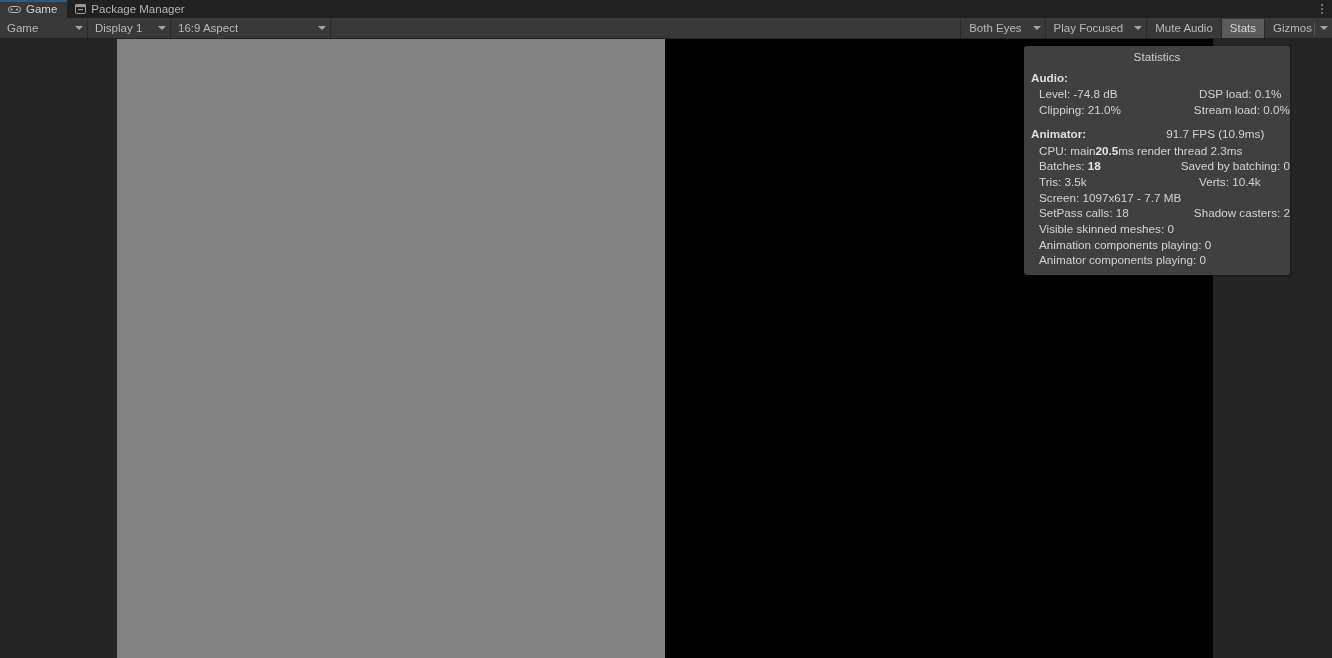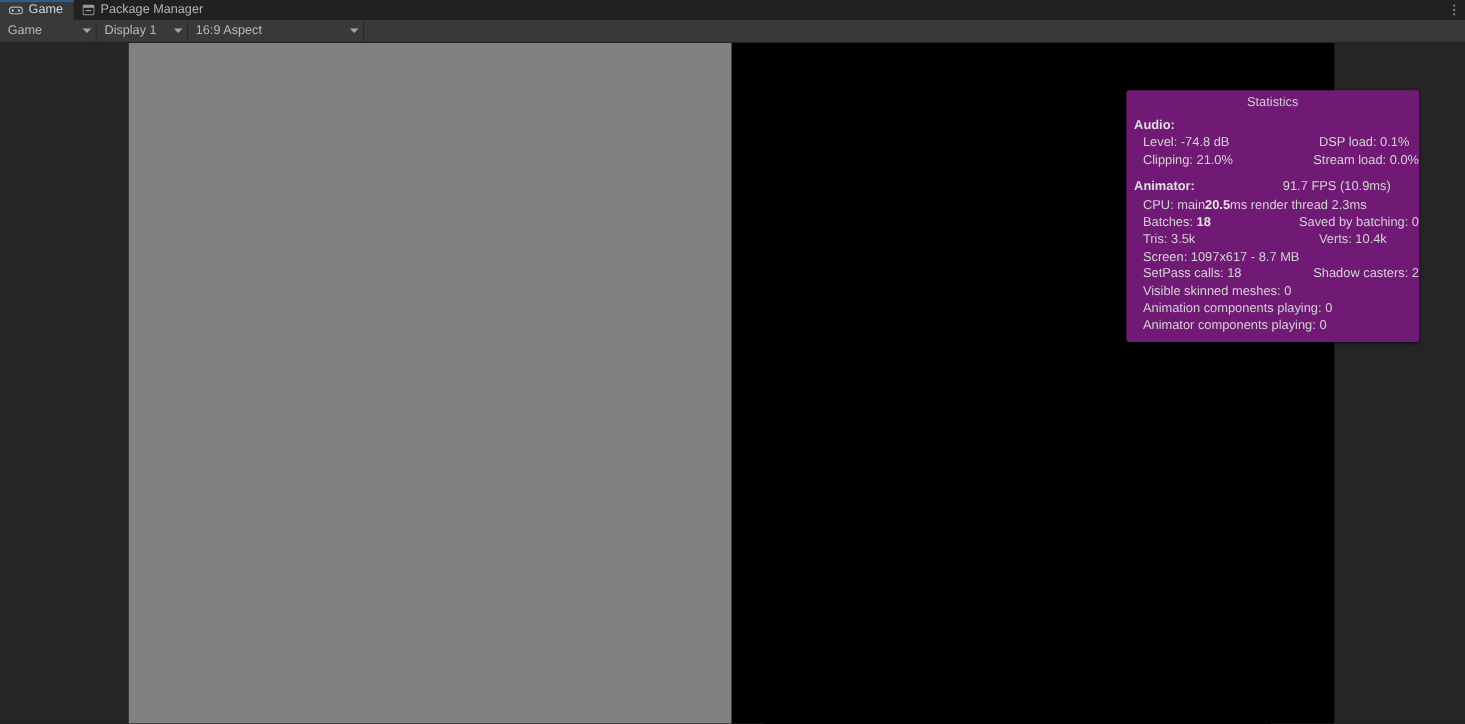--- a/index.html
+++ b/index.html
@@ -112,27 +112,26 @@
   }
   .gv-gray {
     position: absolute; left: 117px; top: 0; width: 548px; height: 619px;
     background: #818181;
   }
 
   
   .stats {
     position: absolute; left: 1024px; top: 46px;
     width: 266px; height: 229px;
-    background: #701a75;
+    background: #404040;
     border-radius: 3px;
     color: #d2d2d2;
     font-size: 11.7px;
     line-height: 1;
     box-shadow: 0 1px 3px rgba(0,0,0,0.45);
-    margin-top: 36px;
   }
   .stats-title {
     text-align: center;
     padding-top: 5px;
     font-size: 11.7px;
     color: #cdcdcd;
   }
   .stats-body { padding: 9px 0 0 7px; }
   .sec-head { font-weight: bold; color: #dedede; margin-bottom: 5px; }
   .row { display: flex; margin-bottom: 4px; white-space: nowrap; }
@@ -200,20 +199,47 @@
       </div>
 
       <div class="dd dd-aspect">
         <span class="cap">16:9 Aspect</span>
         <span class="arrow"></span>
       </div>
 
 
     </div>
 
+    <div class="tb-right">
+
+      <div class="tbbtn wdd">
+        <span class="cap">Both Eyes</span>
+        <span class="arrow"></span>
+      </div>
+
+      <div class="tbbtn wdd">
+        <span class="cap">Play Focused</span>
+        <span class="arrow"></span>
+      </div>
+
+      <div class="tbbtn">
+        <span>Mute Audio</span>
+      </div>
+
+      <div class="tbbtn active">
+        <span>Stats</span>
+      </div>
+
+      <div class="tbbtn wdd">
+        <span>Gizmos</span>
+        <span class="gizmos-split" style="border-left:1px solid #565656;"></span>
+        <span class="arrow"></span>
+      </div>
+
+    </div>
   </div>
 
   <div class="gameview">
     <div class="gv-black"></div>
     <div class="gv-gray"></div>
   </div>
 
   <div class="stats">
 
     <div class="stats-title">Statistics</div>
@@ -249,21 +275,21 @@
         <span class="c1"><span>Batches: </span><span class="b">18</span></span>
         <span class="c2">Saved by batching: 0</span>
       </div>
 
       <div class="row">
         <span class="c1">Tris: 3.5k</span>
         <span class="c2">Verts: 10.4k</span>
       </div>
 
       <div class="row indent">
-        <span>Screen: 1097x617 - 8.7 MB</span>
+        <span>Screen: 1097x617 - 7.7 MB</span>
       </div>
 
       <div class="row">
         <span class="c1">SetPass calls: 18</span>
         <span class="c2">Shadow casters: 2</span>
       </div>
 
       <div class="row indent">
         <span>Visible skinned meshes: 0</span>
       </div>

